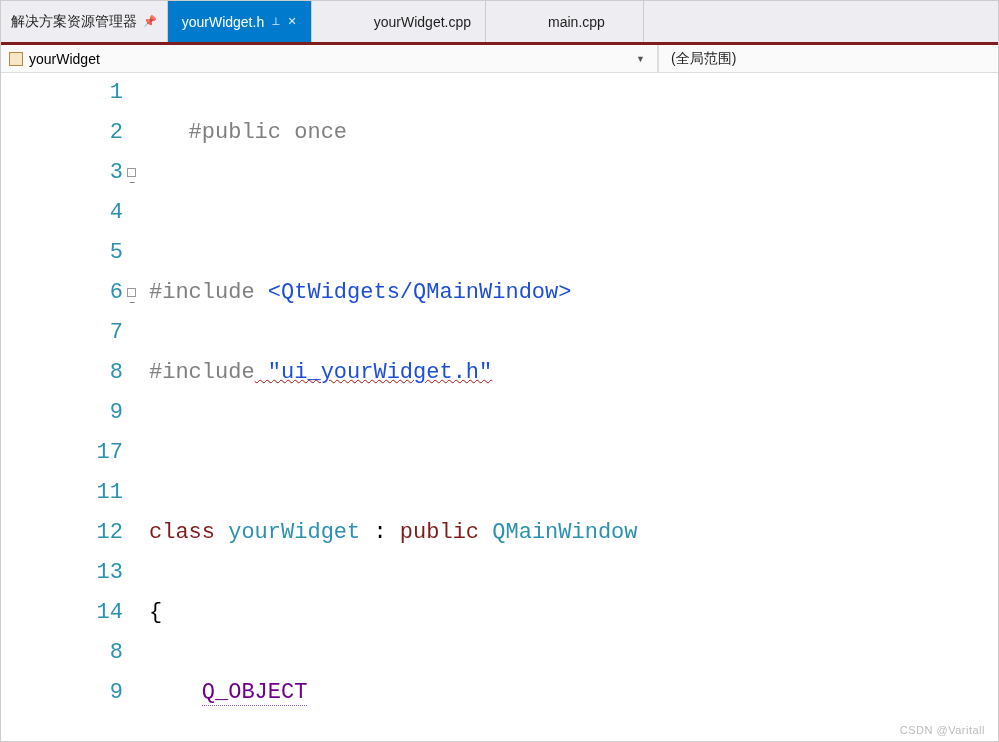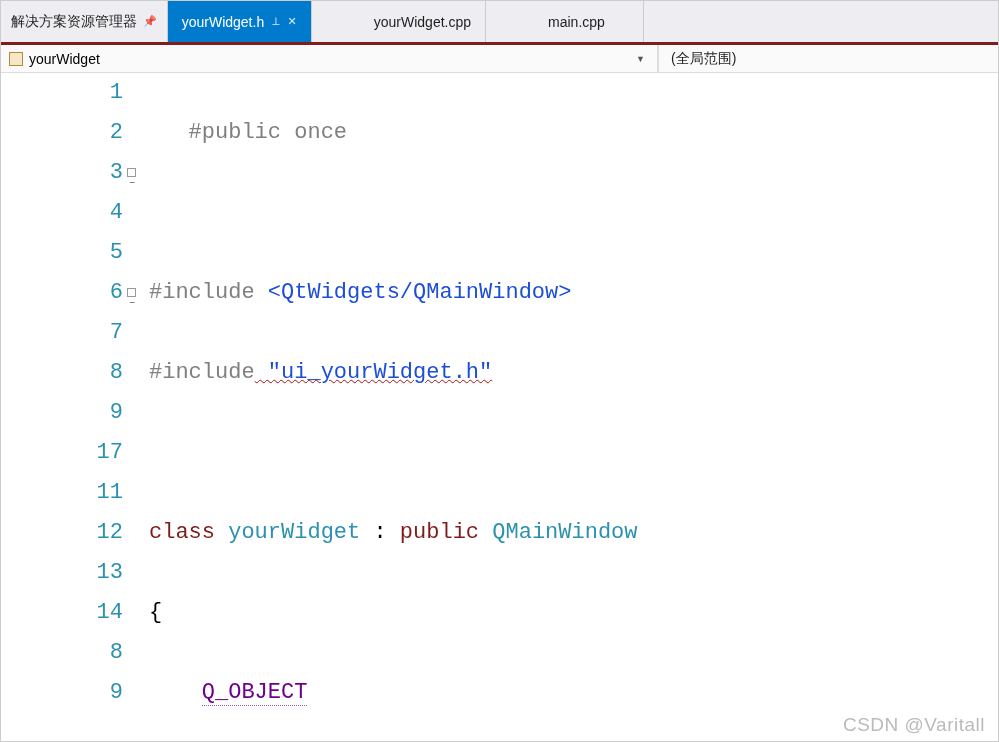--- a/index.html
+++ b/index.html
@@ -143,21 +143,21 @@
     text-decoration-thickness: 1px;
   }
   .squiggle-purple {
     border-bottom: 1px dotted #9b59b6;
     margin-top: 28px;
   }
   .watermark {
     position: absolute;
     bottom: 6px;
     right: 14px;
-    font-size: 19px;
+    font-size: 11px;
     color: #bbb;
     font-family: "Segoe UI", sans-serif;
     letter-spacing: 0.5px;
   }
 </style>
 </head>
 <body>
 
 <div class="tab-row">
   <div class="solution-explorer-tab">

